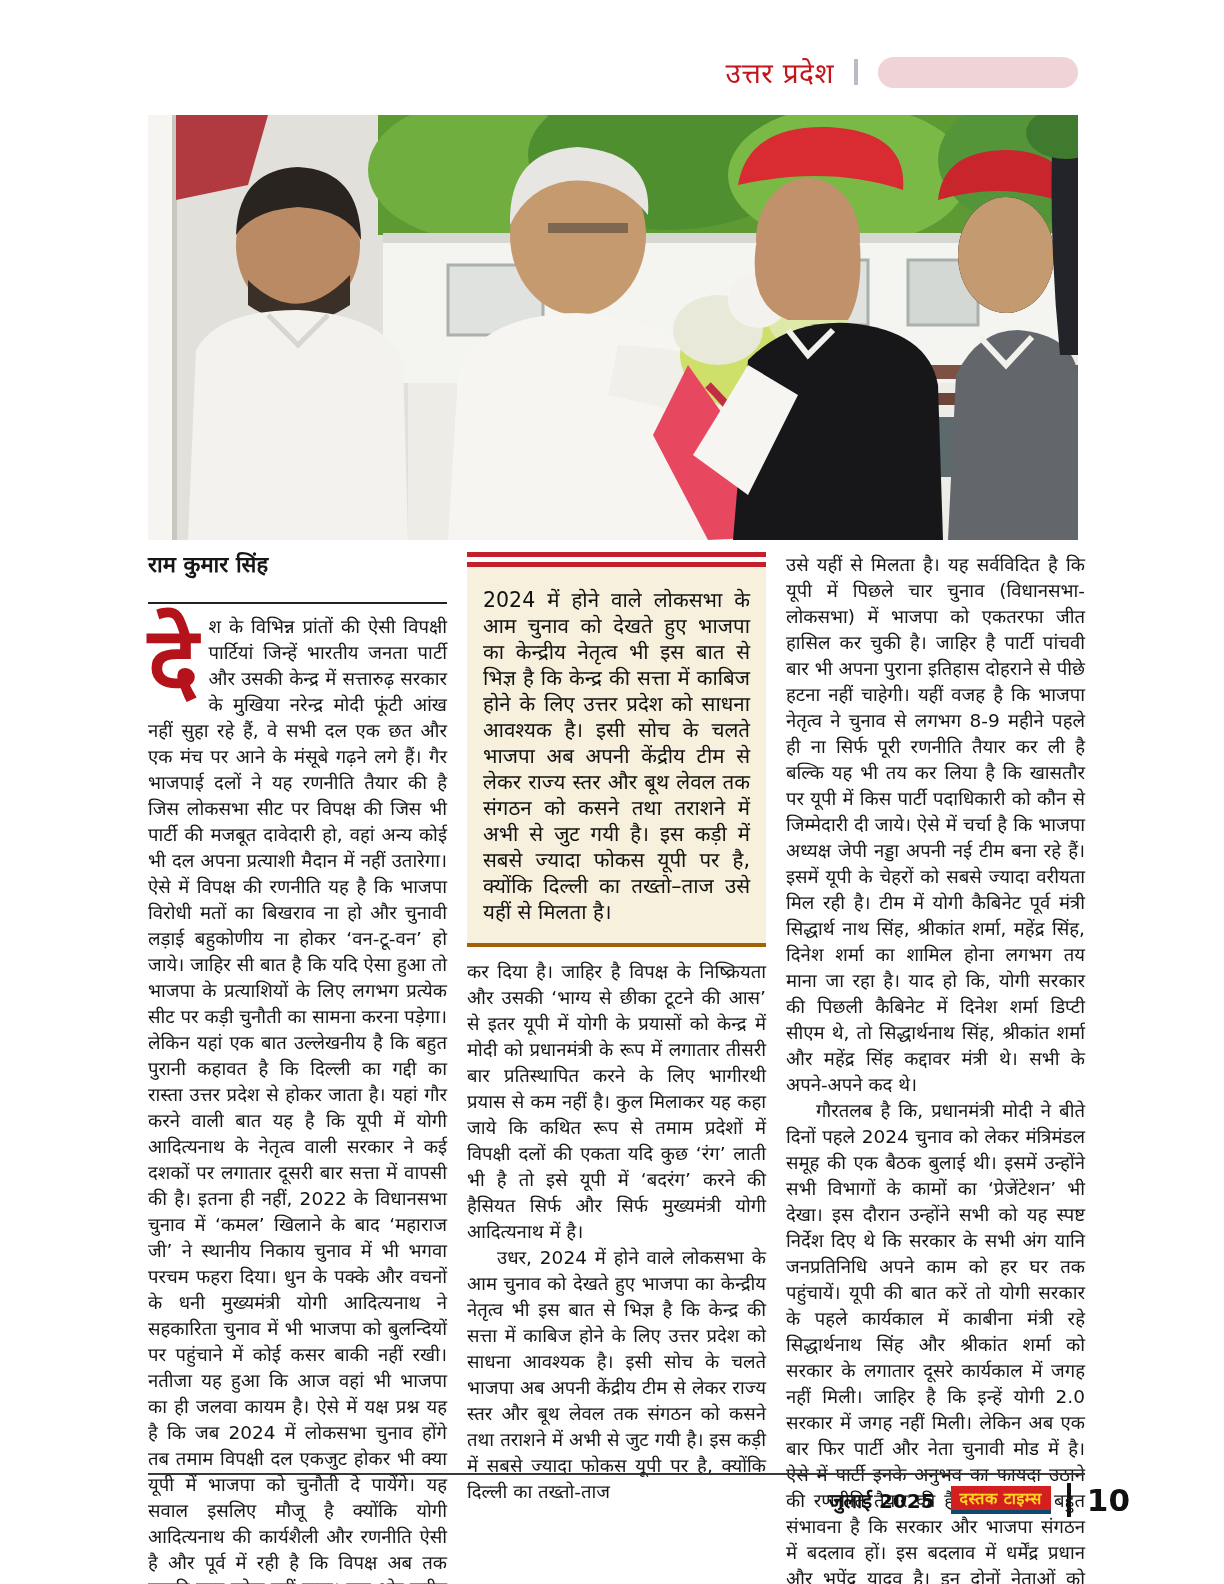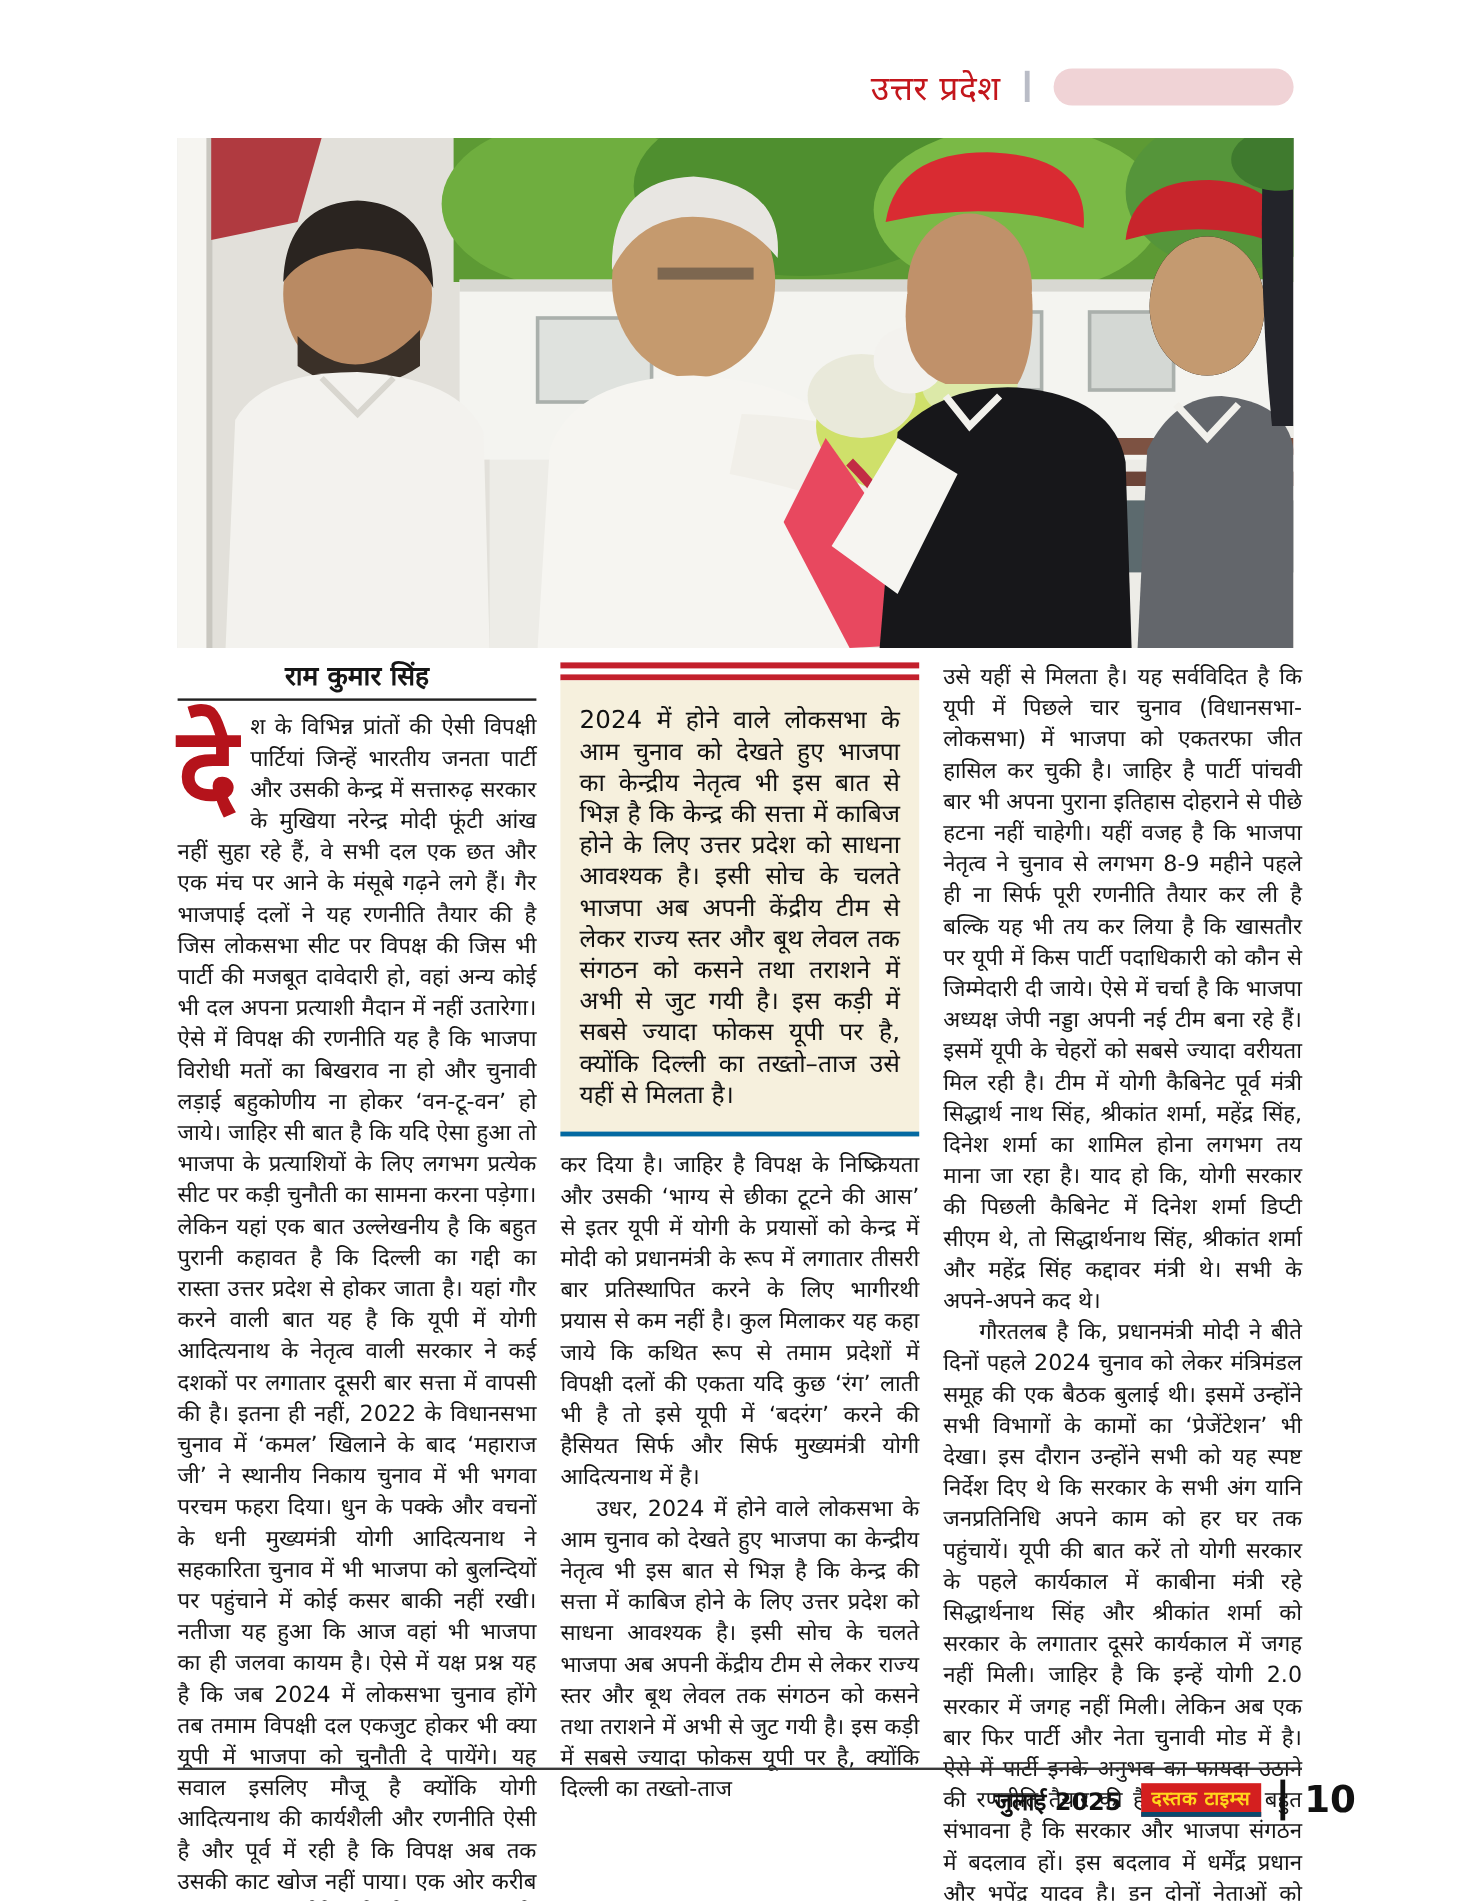--- a/index.html
+++ b/index.html
@@ -13,28 +13,28 @@
   .section-title{color:#c3161c;font-size:28px;font-weight:normal;letter-spacing:.5px;}
   .header-sep{width:4px;height:26px;background:#b9bcc6;}
   .masthead-pill{width:200px;height:31px;background:#f0d3d6;border-radius:16px;}
   
   .photo-wrap{position:absolute;left:148px;top:115px;width:930px;height:425px;overflow:hidden;background:#e9e8e3;}
   .photo-wrap svg{display:block;}
   
   .article{position:absolute;left:148px;top:552px;width:937px;display:flex;gap:20px;}
   .col{width:299px;font-size:18.5px;line-height:26px;text-align:justify;
     text-justify:inter-word;color:#161616;}
-  .byline{font-weight:bold;font-size:22px;text-align:center;line-height:26px;
-    padding-bottom:4px;border-bottom:2px solid #222;margin-bottom:10px;}
+  .byline{font-weight:bold;font-size:22px;text-align:left;line-height:26px;
+    padding-bottom:24px;border-bottom:2px solid #222;margin-bottom:10px;}
   .dropcap{float:left;color:#b5131b;font-weight:bold;font-size:95px;line-height:82px;
     padding:6px 10px 0 0;}
   
   .quote-rule{height:5px;background:#c3202c;}
   .quote-rule + .quote-rule{margin-top:5px;}
-  .quote-box{background:#f6f0dd;border-bottom:4px solid #0369a1;
+  .quote-box{background:#f6f0dd;border-bottom:4px solid #a16207;
     margin-top:0;padding:20px 16px 18px;font-size:20.5px;line-height:26px;
     text-align:justify;color:#111;}
   .col2-para1{margin-top:12px;}
   .para-indent{text-indent:30px;}
   
   .footer-line{position:absolute;left:148px;top:1473px;width:937px;height:2px;background:#3a3a3a;}
   .footer{position:absolute;top:1482px;right:94px;display:flex;align-items:center;gap:16px;}
   .footer-date{font-weight:bold;font-size:20px;color:#111;}
   .footer-logo{background:#d41f1f;color:#ffd71c;font-weight:bold;font-size:16px;
     padding:4px 9px 2px;border-bottom:4px solid #0c4a6e;line-height:18px;letter-spacing:.5px;}

